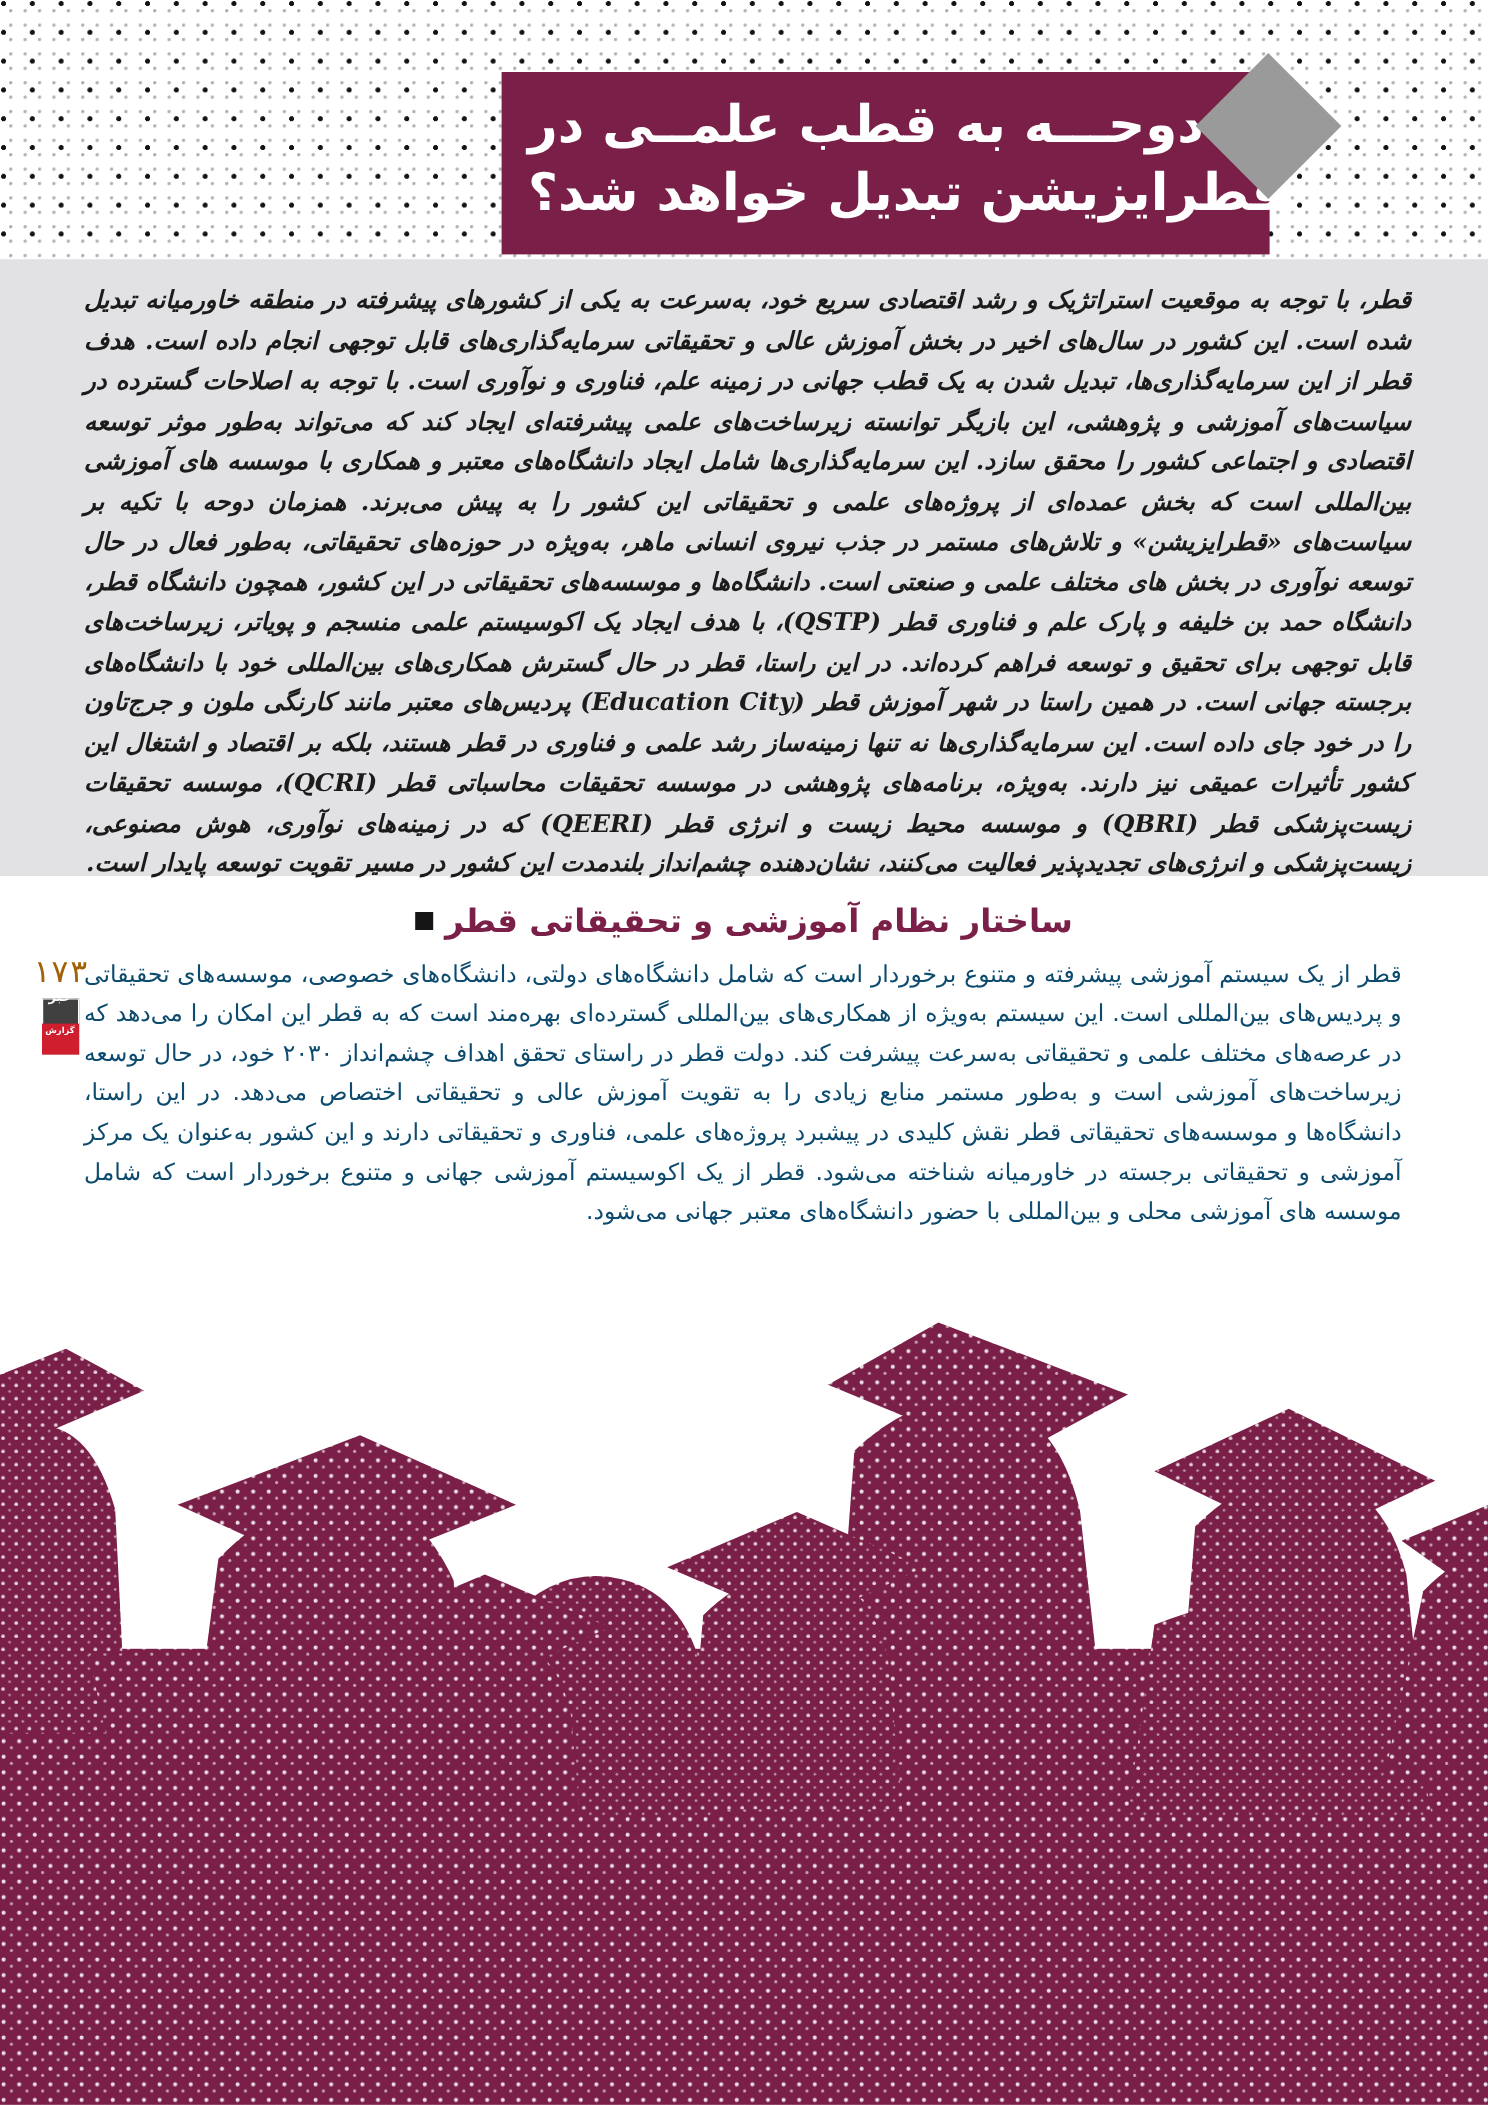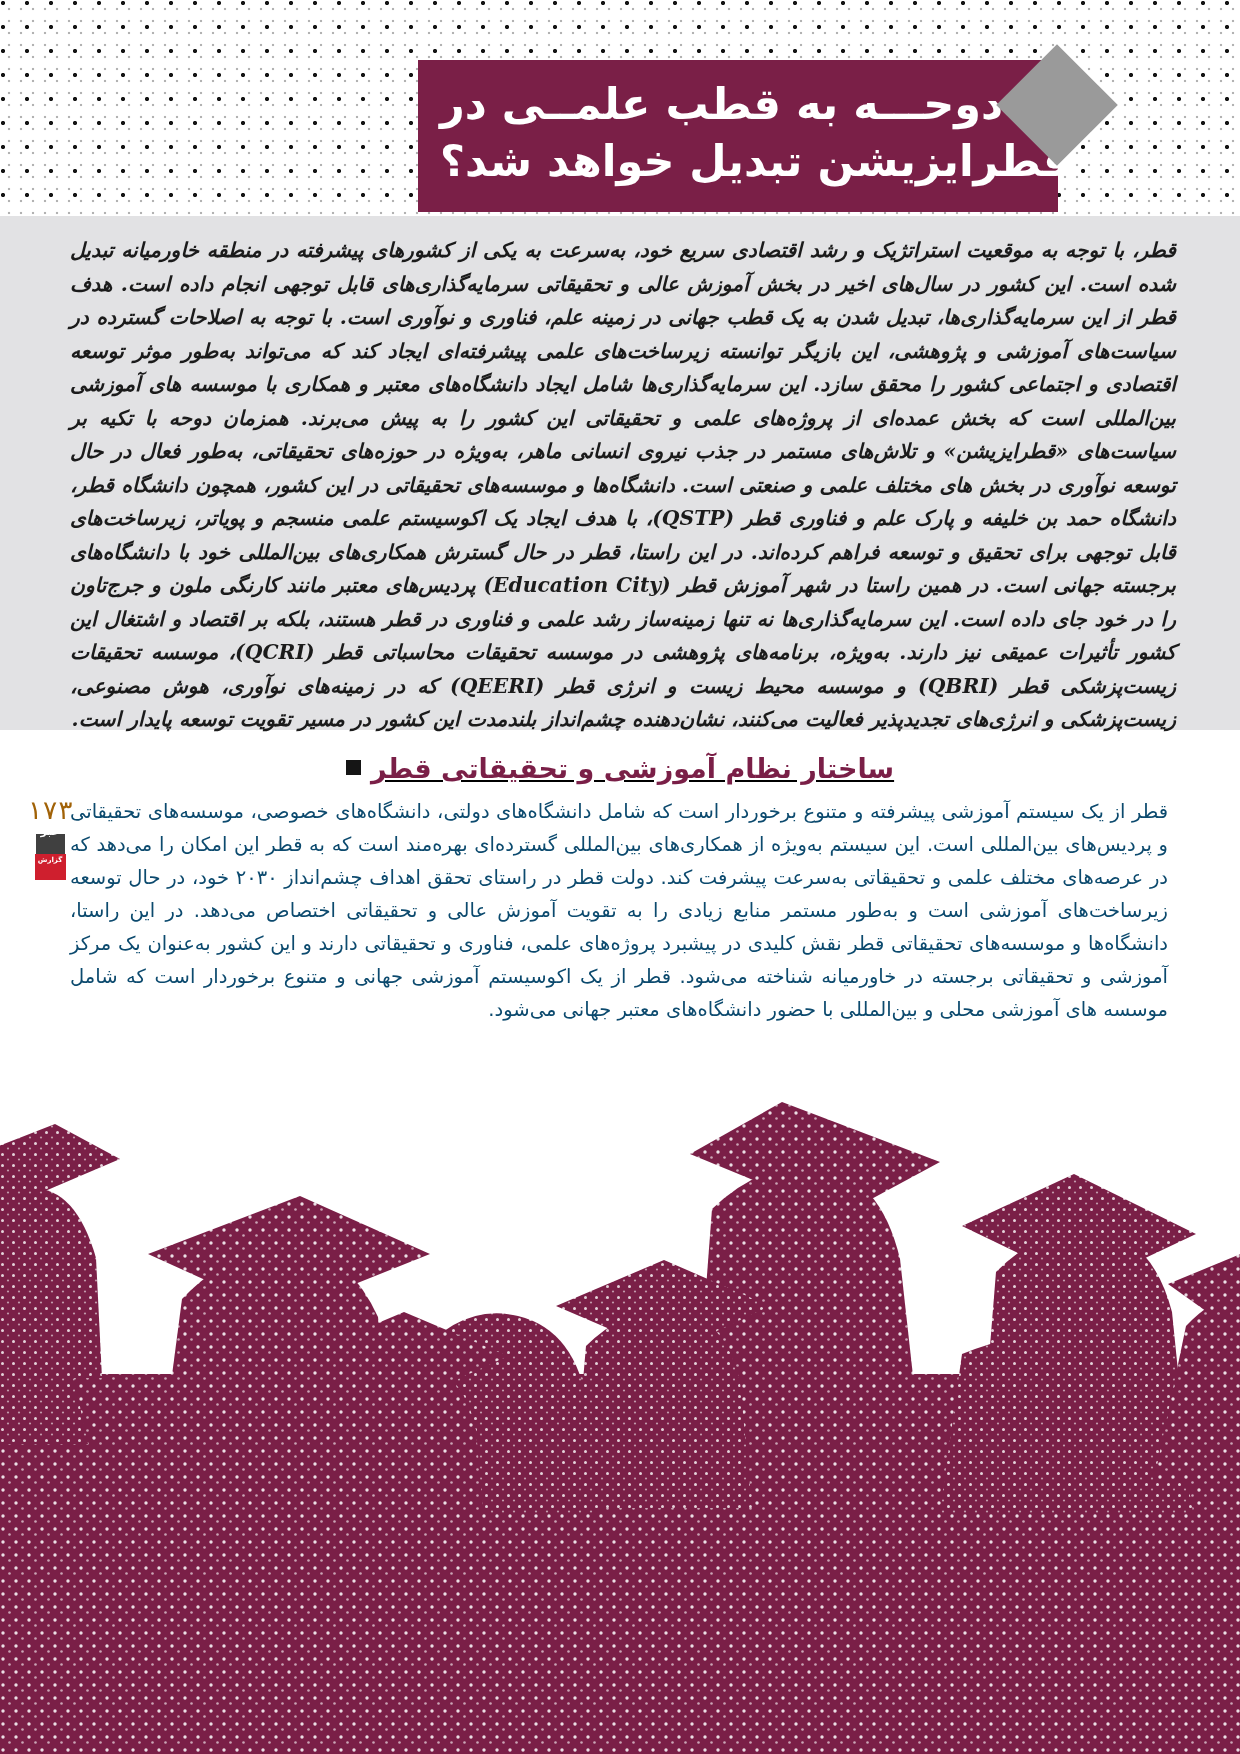--- a/index.html
+++ b/index.html
@@ -76,21 +76,20 @@
     line-height:33.5px;
     text-justify:inter-word;
   }
 
   
   .section-heading{
     position:absolute;left:0;top:753px;width:1240px;
     display:flex;align-items:center;justify-content:center;
     gap:10px;direction:rtl;
     z-index:2;
-    text-decoration:underline;
   }
   .heading-bullet{
     width:15px;height:15px;background:#151515;display:inline-block;
     margin-bottom:2px;
   }
   .heading-text{
     color:#7a1f47;
     font-family:"DejaVu Sans","Liberation Sans",sans-serif;
     font-weight:bold;font-size:27px;
     letter-spacing:-0.3px;

